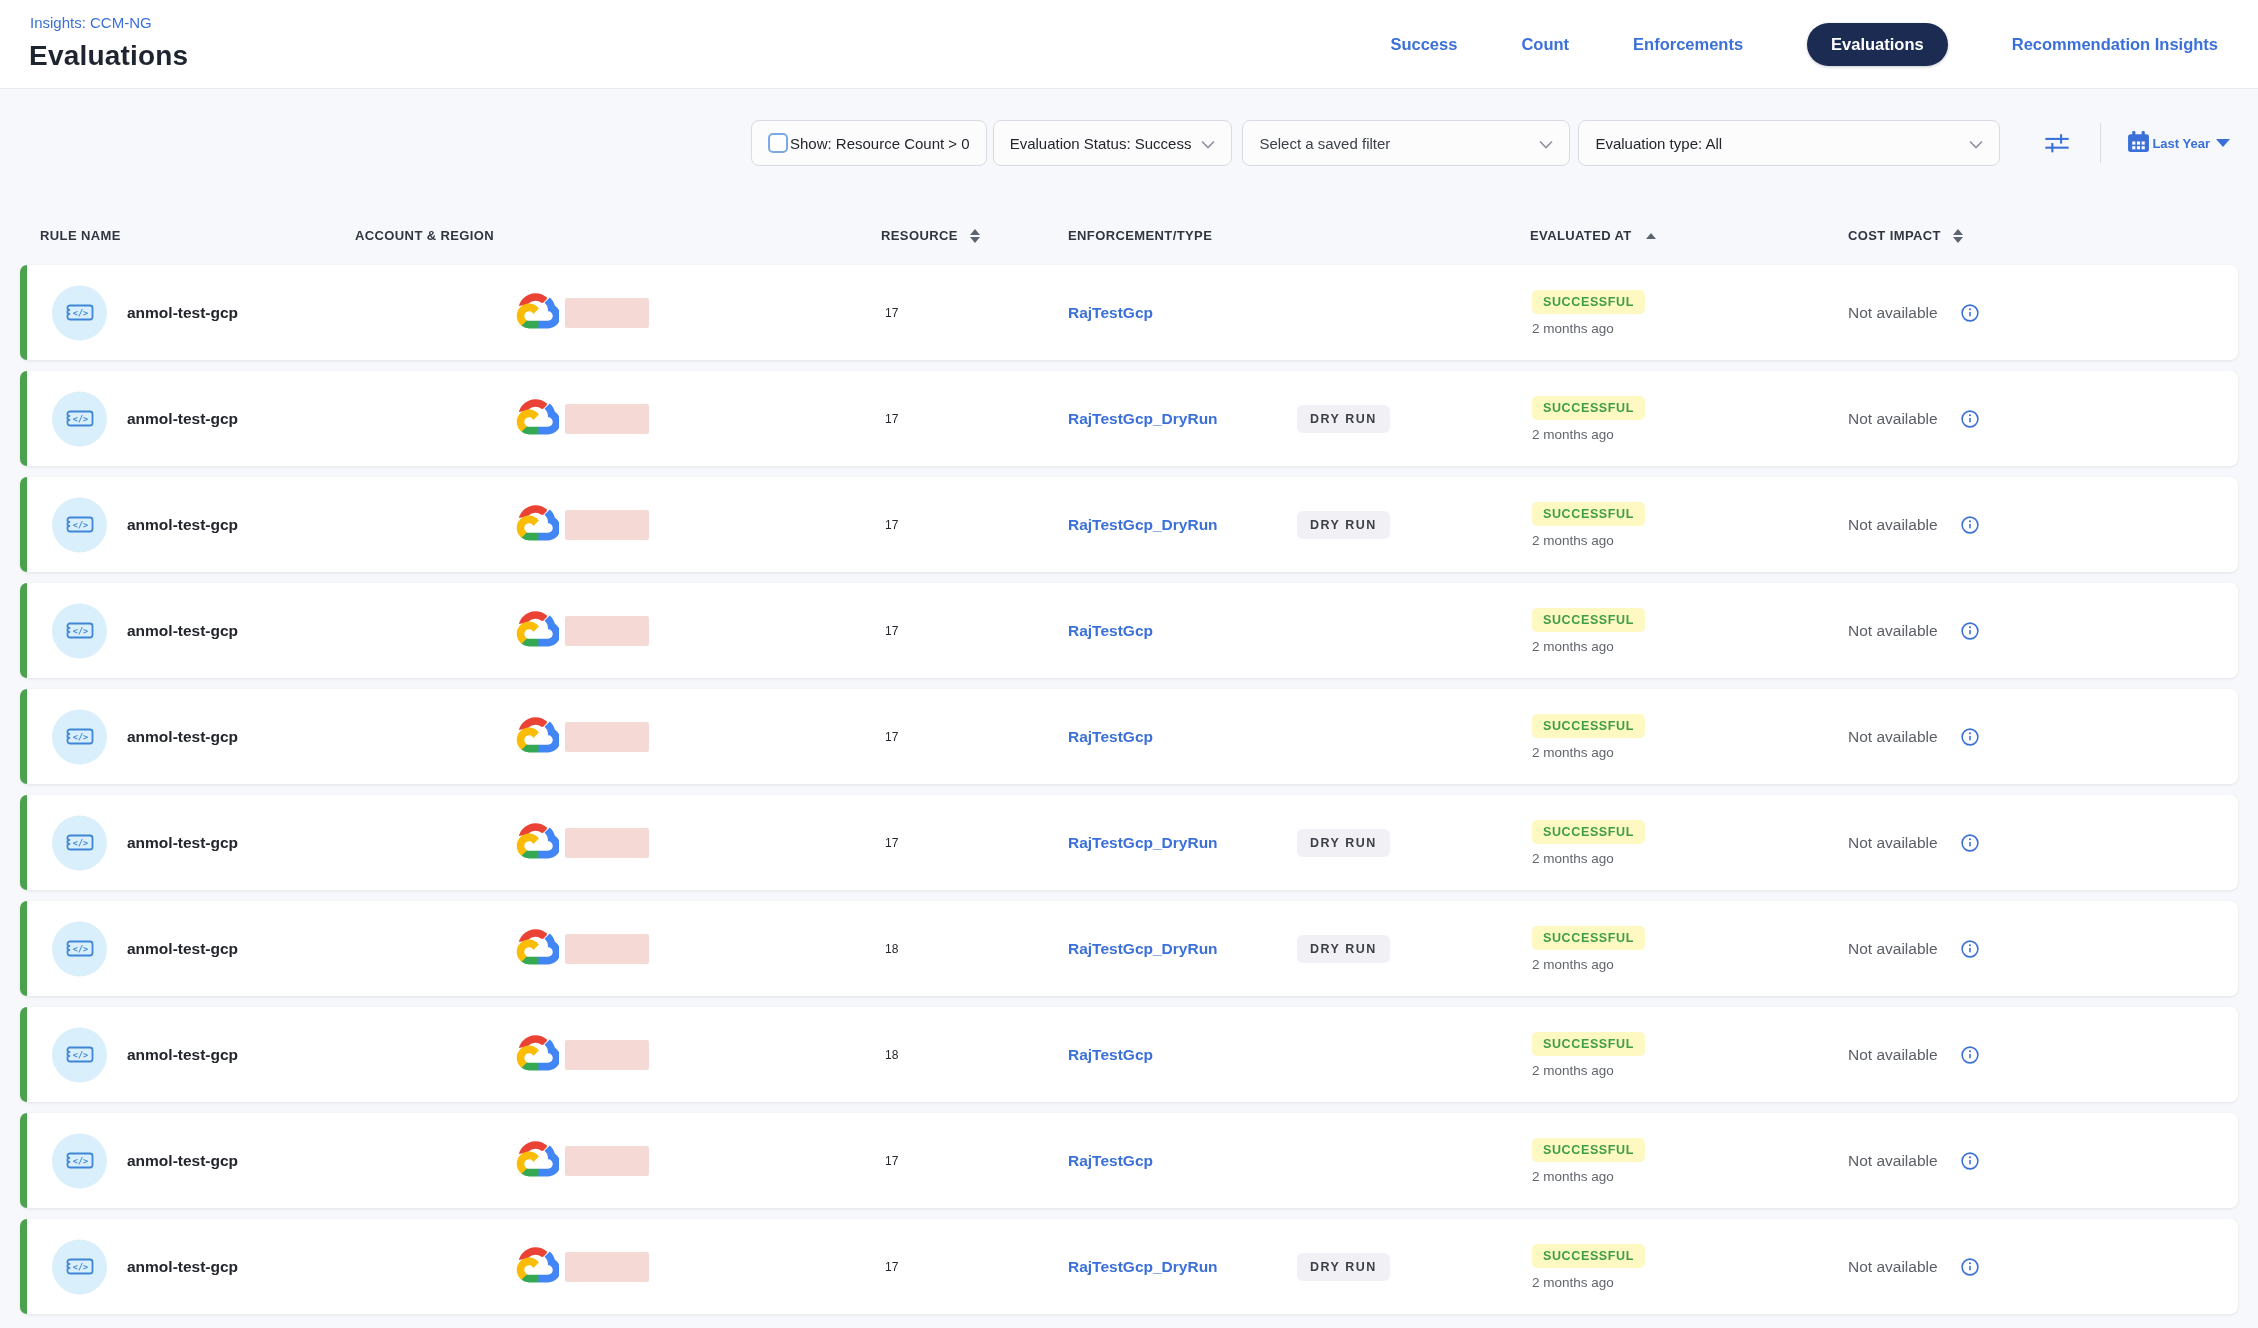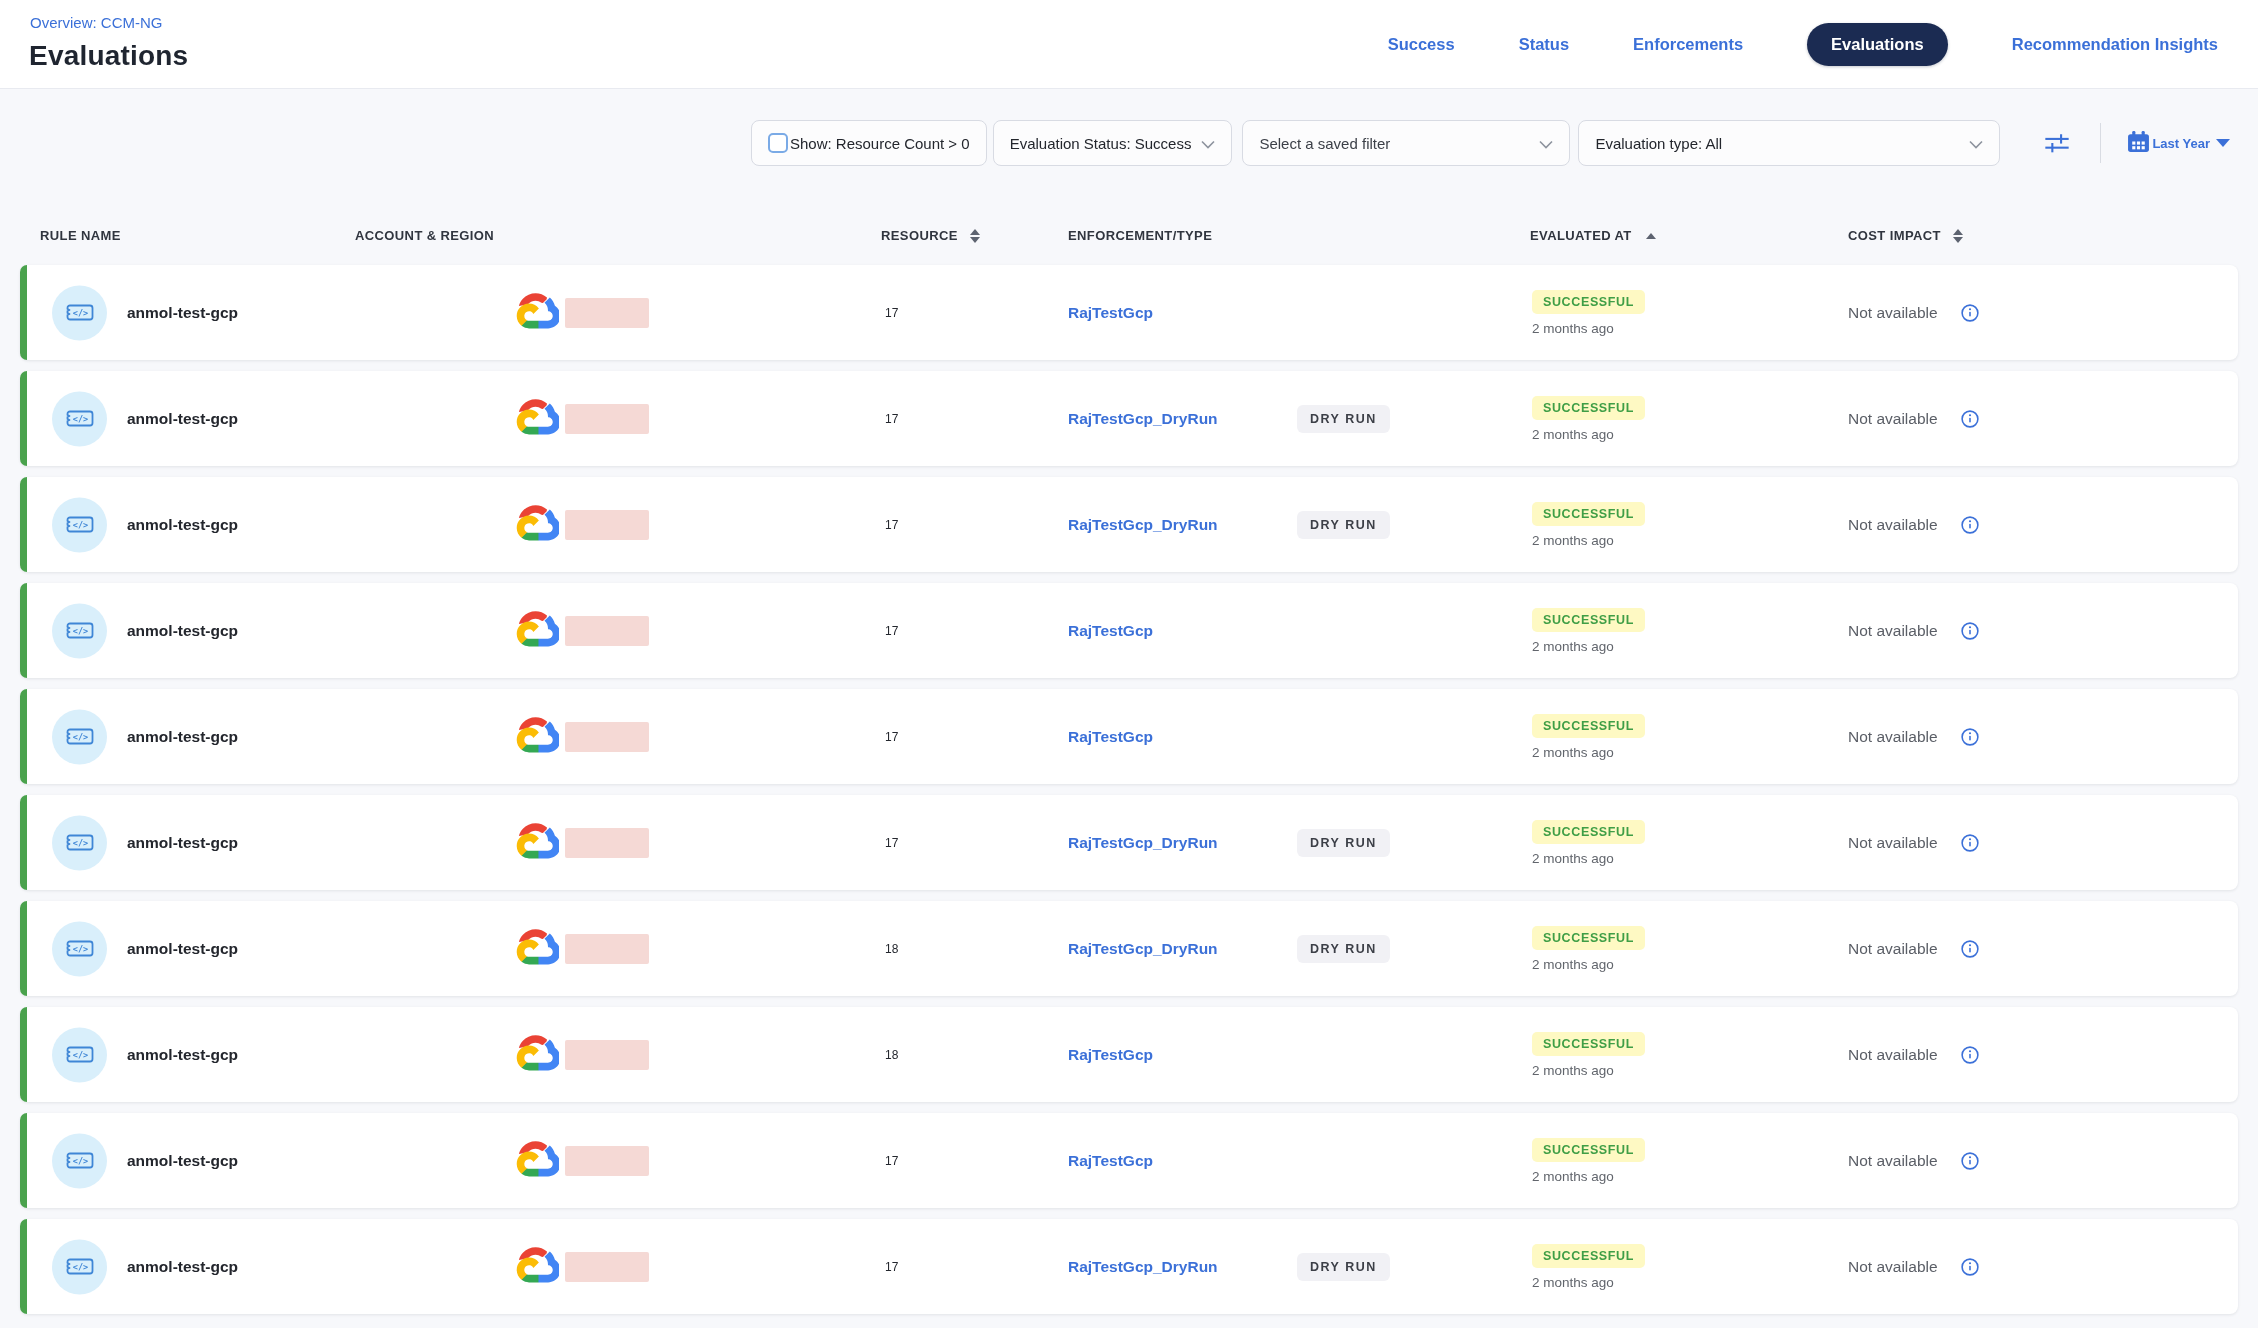--- a/index.html
+++ b/index.html
@@ -126,25 +126,25 @@
     position:absolute; left:1828px; top:50%; transform:translateY(-50%);
     display:flex; align-items:center; gap:23px;
     font-size:15.5px; color:#5a5e66;
   }
   .info-btn { display:inline-flex; cursor:pointer; }
 </style>
 </head>
 <body>
 
 <div class="topbar">
-  <div class="account-link">Overview: CCM-NG</div>
+  <div class="account-link">Insights: CCM-NG</div>
   <div class="page-title">Evaluations</div>
   <div class="nav">
     <div class="nav-item">Success</div>
-    <div class="nav-item">Status</div>
+    <div class="nav-item">Count</div>
     <div class="nav-item">Enforcements</div>
     <div class="nav-item active">Evaluations</div>
     <div class="nav-item">Recommendation Insights</div>
   </div>
 </div>
 
 <div class="filter-row">
   <div class="pill checkbox-pill">
     <span class="checkbox"></span>
     <span>Show: Resource Count &gt; 0</span>

